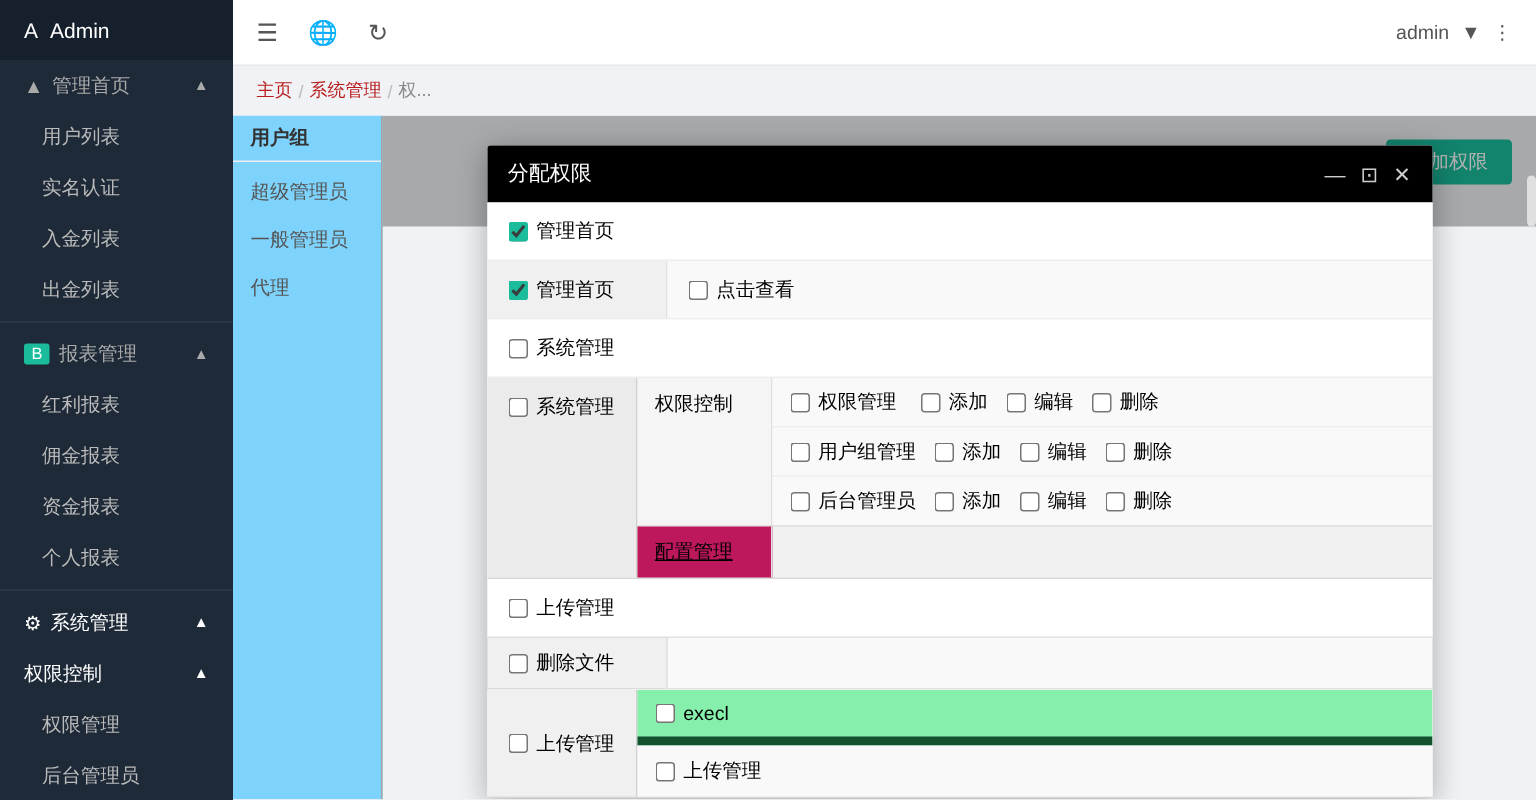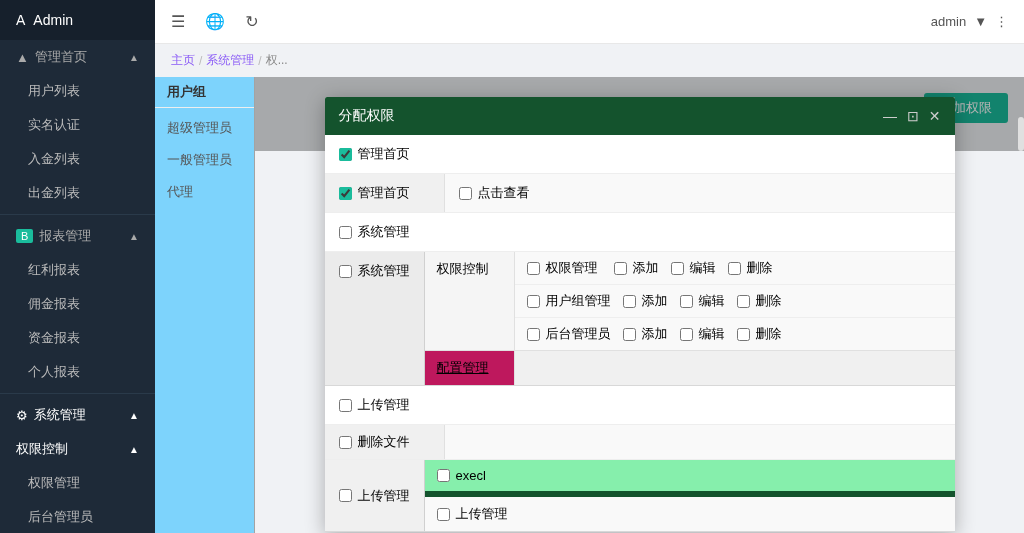--- a/index.html
+++ b/index.html
@@ -18,34 +18,34 @@
     .main { flex: 1; display: flex; flex-direction: column; height: 533px; overflow: hidden; }
 
     
     .topbar { background: #fff; height: 44px; display: flex; align-items: center; padding: 0 16px; gap: 20px; border-bottom: 1px solid #e8e8e8; justify-content: space-between; }
     .topbar-left { display: flex; gap: 20px; align-items: center; }
     .topbar-icon { font-size: 16px; cursor: pointer; color: #555; }
     .topbar-right { display: flex; align-items: center; gap: 8px; color: #555; font-size: 13px; }
 
     
     .breadcrumb { padding: 8px 16px; font-size: 12px; color: #888; display: flex; gap: 4px; align-items: center; }
-    .breadcrumb a { color: #8b5cf6; text-decoration: none; }
+    .breadcrumb a { color: #b91c1c; text-decoration: none; }
     .breadcrumb-sep { color: #bbb; }
 
     
     .content { flex: 1; padding: 16px; position: relative; }
     .content-header { display: flex; justify-content: flex-end; margin-bottom: 12px; }
     .btn-add { background: #1abc9c; color: #fff; border: none; padding: 6px 16px; border-radius: 3px; cursor: pointer; font-size: 13px; }
 
     
     .modal-overlay { position: absolute; top: 0; left: 0; right: 0; bottom: 0; background: rgba(0,0,0,0.3); z-index: 100; display: flex; align-items: flex-start; justify-content: center; padding-top: 20px; }
 
     
     .modal { background: #fff; width: 630px; max-height: 460px; display: flex; flex-direction: column; border-radius: 2px; box-shadow: 0 4px 20px rgba(0,0,0,0.3); }
-    .modal-header { background: #14532d; color: #fff; padding: 10px 14px; display: flex; align-items: center; justify-content: space-between; border-radius: 2px 2px 0 0; flex-shrink: 0; text-align: center; }
+    .modal-header { background: #000000; color: #fff; padding: 10px 14px; display: flex; align-items: center; justify-content: space-between; border-radius: 2px 2px 0 0; flex-shrink: 0; text-align: center; }
     .modal-title { font-size: 14px; font-weight: 500; }
     .modal-controls { display: flex; gap: 10px; align-items: center; }
     .modal-control-btn { color: #ccc; cursor: pointer; font-size: 14px; line-height: 1; }
     .modal-body { flex: 1; overflow-y: auto; background: #f5f5f5; }
 
     .check-label { display: flex; align-items: center; gap: 6px; cursor: pointer; }
     .check-label input[type=checkbox] { margin: 0; }
 
     
     .checkbox-green { accent-color: #1abc9c; }

